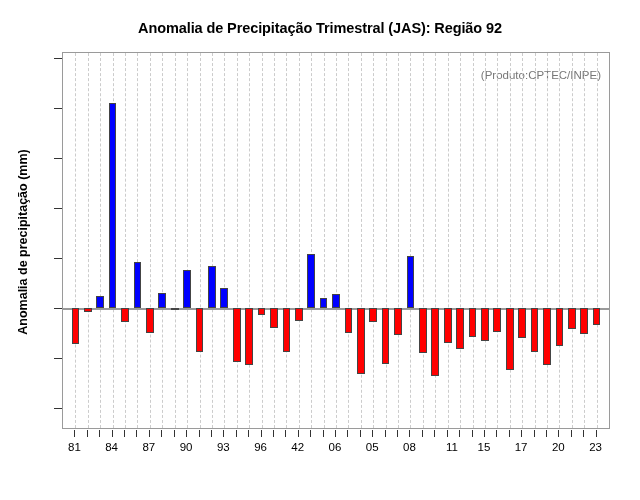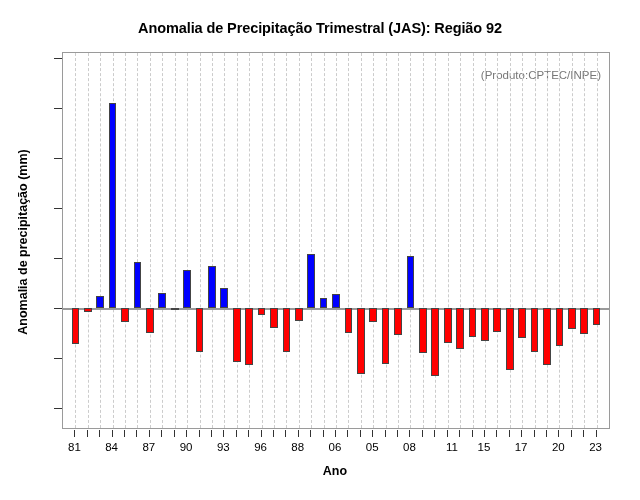--- a/index.html
+++ b/index.html
@@ -120,21 +120,20 @@
 </style>
 </head>
 <body>
 
 <div id="chart-root">
 
   <div class="chart-title">Anomalia de Precipitação Trimestral (JAS): Região 92</div>
 
   <div class="y-axis-label">Anomalia de precipitação (mm)</div>
 
-  <div class="x-axis-label">Ano</div>
 
   <div class="plot-area" id="plot-area">
     <div class="source-note">(Produto:CPTEC/INPE)</div>
   <div class="vgrid" style="left: 12.4091px;"></div>
       <div class="vgrid" style="left: 24.8182px;"></div>
       <div class="vgrid" style="left: 37.2273px;"></div>
       <div class="vgrid" style="left: 49.6364px;"></div>
       <div class="vgrid" style="left: 62.0455px;"></div>
       <div class="vgrid" style="left: 74.4545px;"></div>
       <div class="vgrid" style="left: 86.8636px;"></div>
@@ -273,21 +272,21 @@
       <div class="xtick" style="left: 496.364px;"></div>
       <div class="xtick" style="left: 508.773px;"></div>
       <div class="xtick" style="left: 521.182px;"></div>
       <div class="xtick" style="left: 533.591px;"></div>
       <div class="xtick-label" style="left: 12.4091px;">81</div>
       <div class="xtick-label" style="left: 49.6364px;">84</div>
       <div class="xtick-label" style="left: 86.8636px;">87</div>
       <div class="xtick-label" style="left: 124.091px;">90</div>
       <div class="xtick-label" style="left: 161.318px;">93</div>
       <div class="xtick-label" style="left: 198.545px;">96</div>
-      <div class="xtick-label" style="left: 235.773px;">88</div>
+      <div class="xtick-label" style="left: 235.773px;">42</div>
       <div class="xtick-label" style="left: 273px;">06</div>
       <div class="xtick-label" style="left: 310.227px;">05</div>
       <div class="xtick-label" style="left: 347.455px;">08</div>
       <div class="xtick-label" style="left: 390px;">11</div>
       <div class="xtick-label" style="left: 421.909px;">15</div>
       <div class="xtick-label" style="left: 459.136px;">17</div>
       <div class="xtick-label" style="left: 496.364px;">20</div>
       <div class="xtick-label" style="left: 533.591px;">23</div>
     </div>
 

